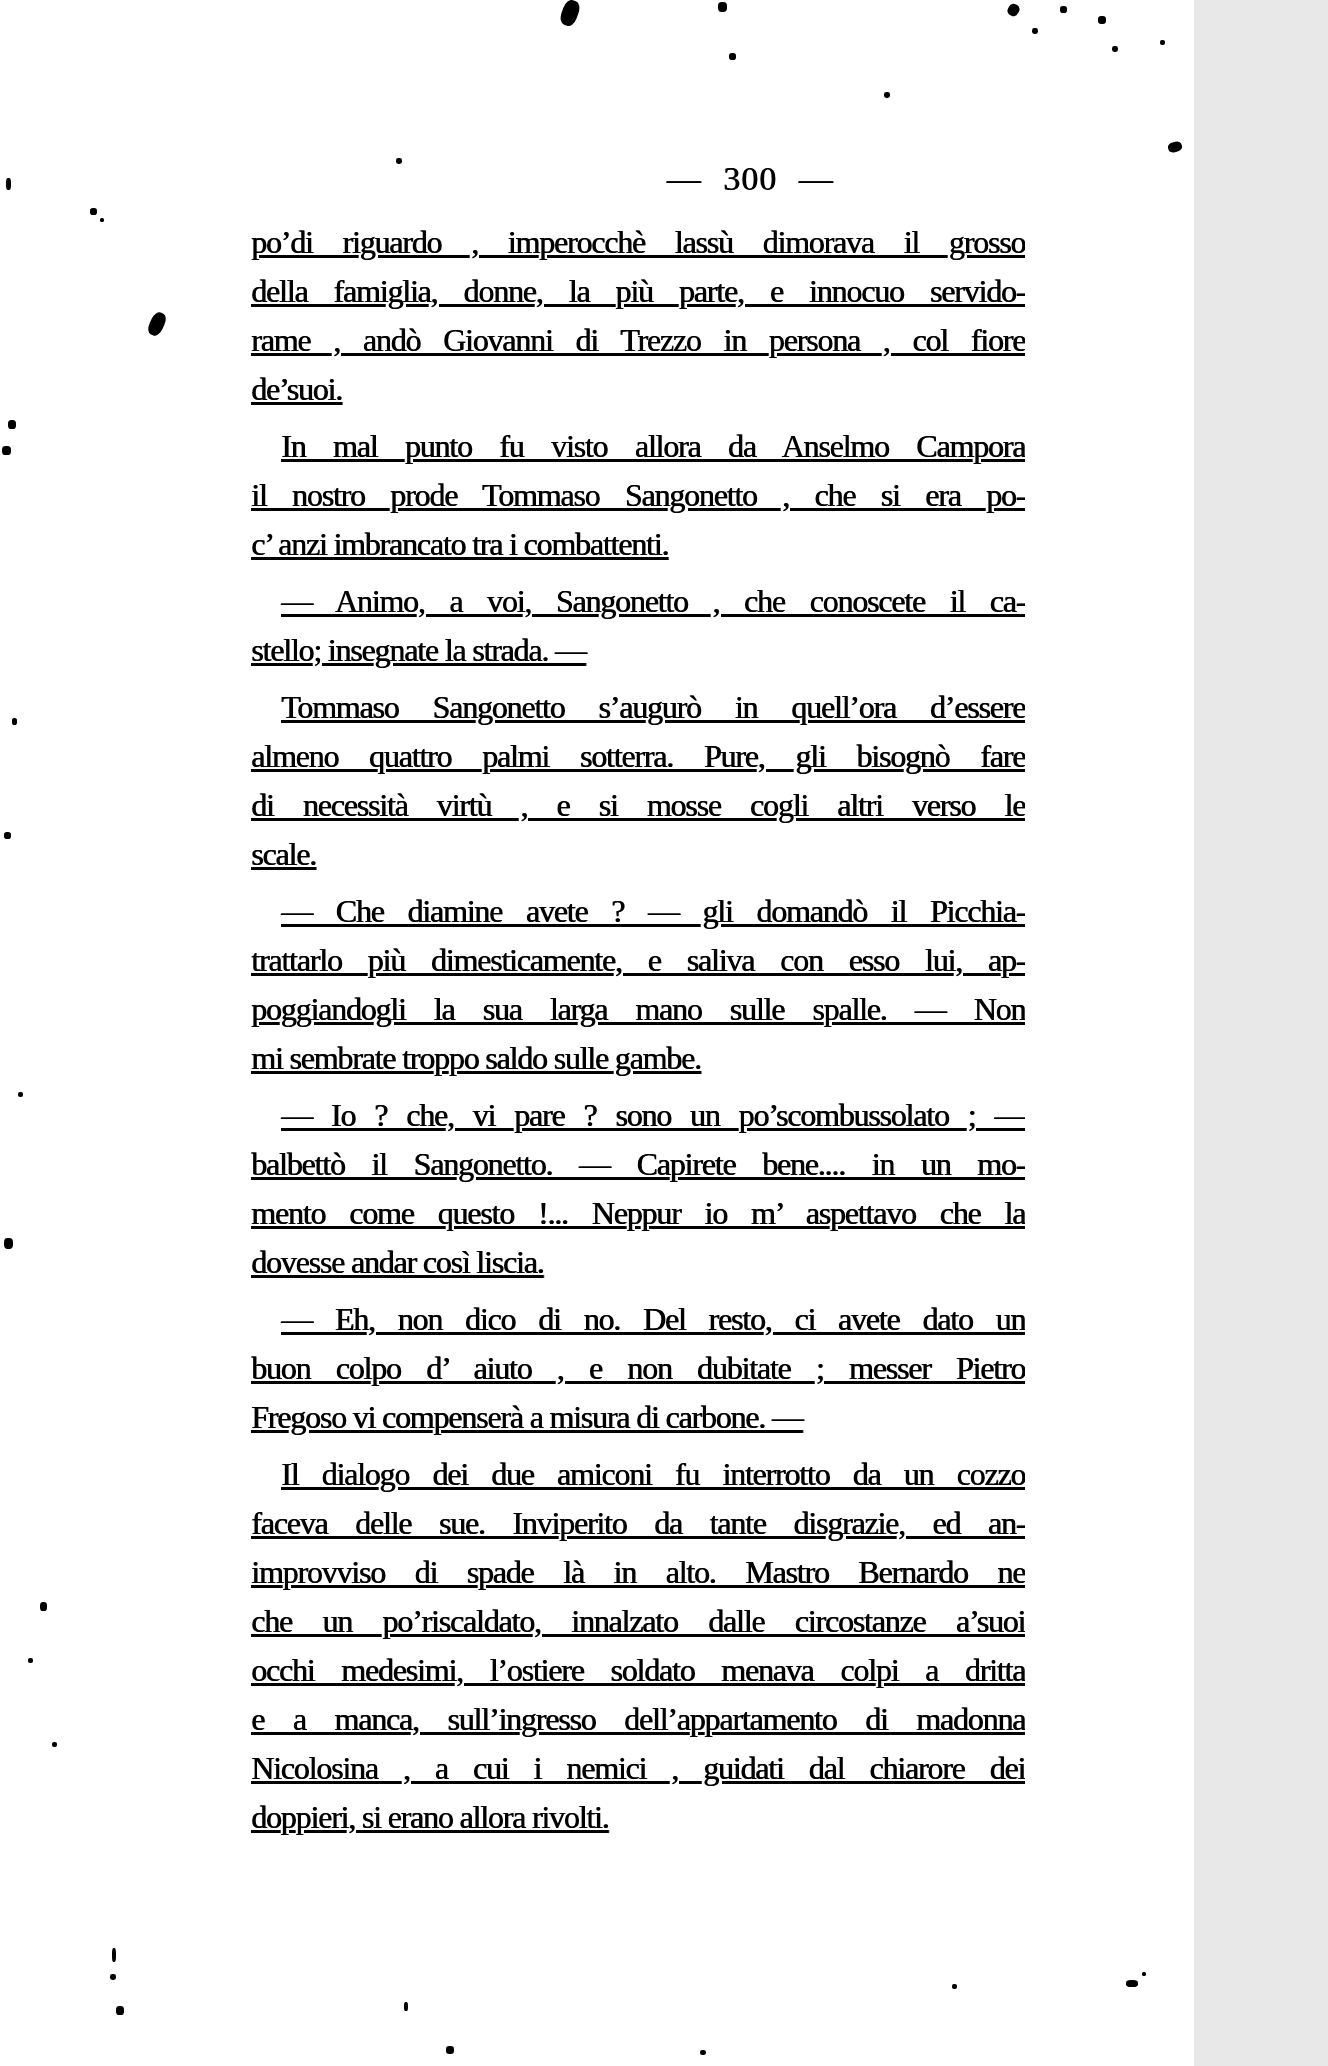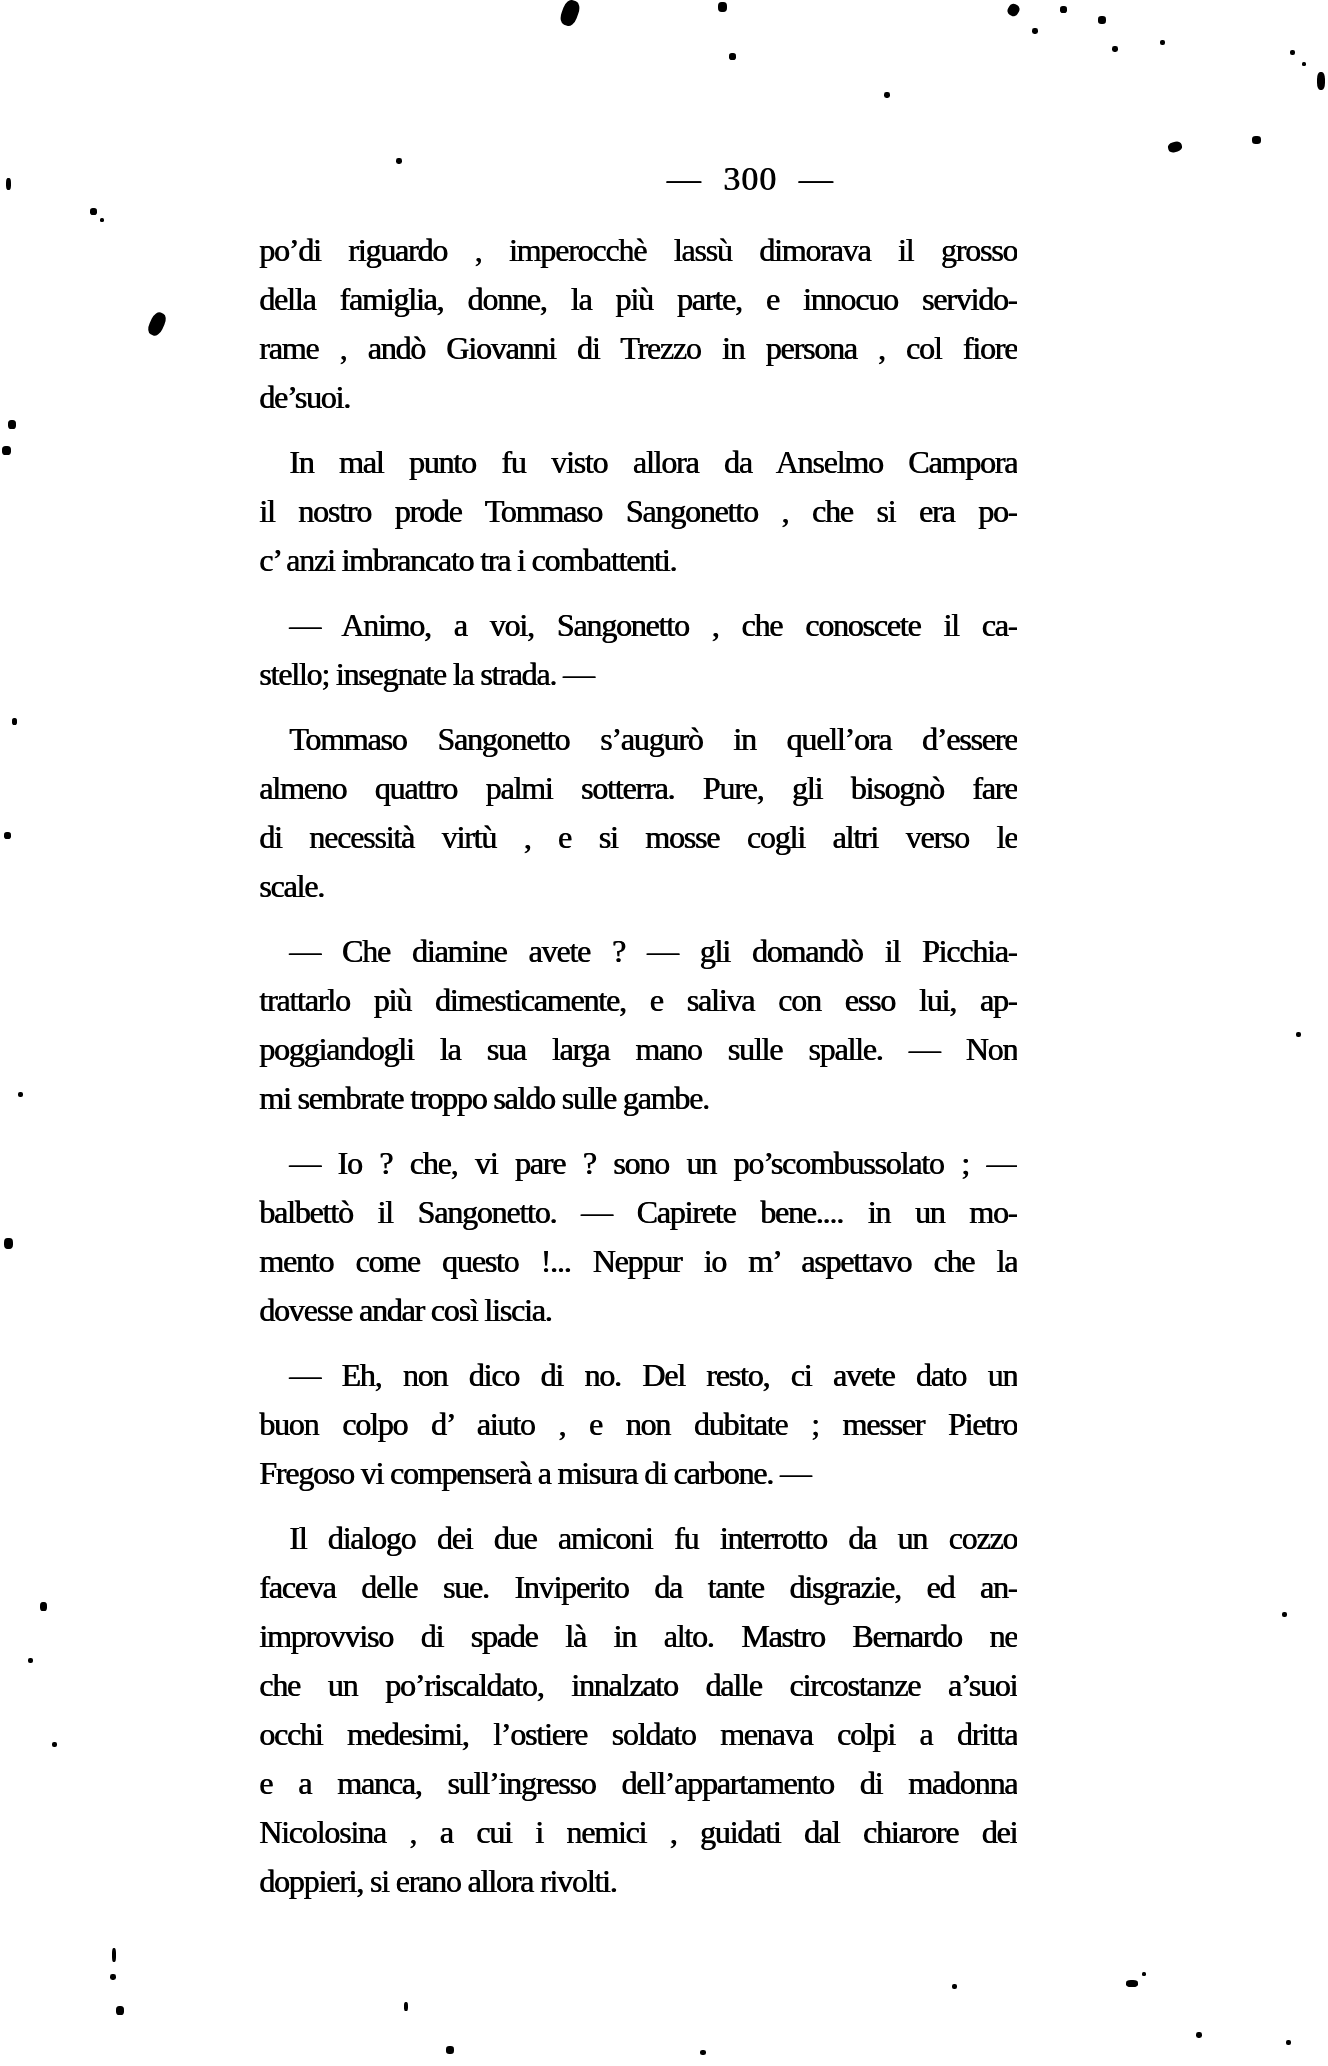--- a/index.html
+++ b/index.html
@@ -1,18 +1,18 @@
 <!DOCTYPE html>
 <html><head>
 <meta charset="utf-8">
 <style>
   html,body{margin:0;padding:0;background:#e8e8e8;}
   .page{
     position:relative;
-    width:1328px;
+    width:1194px;
     height:2066px;
     background:#ffffff;
     overflow:hidden;
     font-family:"Liberation Serif","DejaVu Serif",serif;
     color:#000000;
   }
   .page-header{
     position:absolute;
     top:154px;
     left:648px;
@@ -28,21 +28,21 @@
   .text-block{
     position:absolute;
     top:210px;
     left:243px;
     width:790px;
     font-size:32px;
     line-height:49px;
     letter-spacing:-1.2px;
     text-shadow:0.7px 0 0 #000;
   }
-  .para{margin:16px;padding:0;}
+  .para{margin:8px;padding:0;text-decoration:underline;}
   .line{
     text-align:justify;
     text-align-last:justify;
     height:49px;
     overflow:hidden;
     white-space:normal;
   }
   .line.last{
     text-align:right;
     text-align-last:left;

